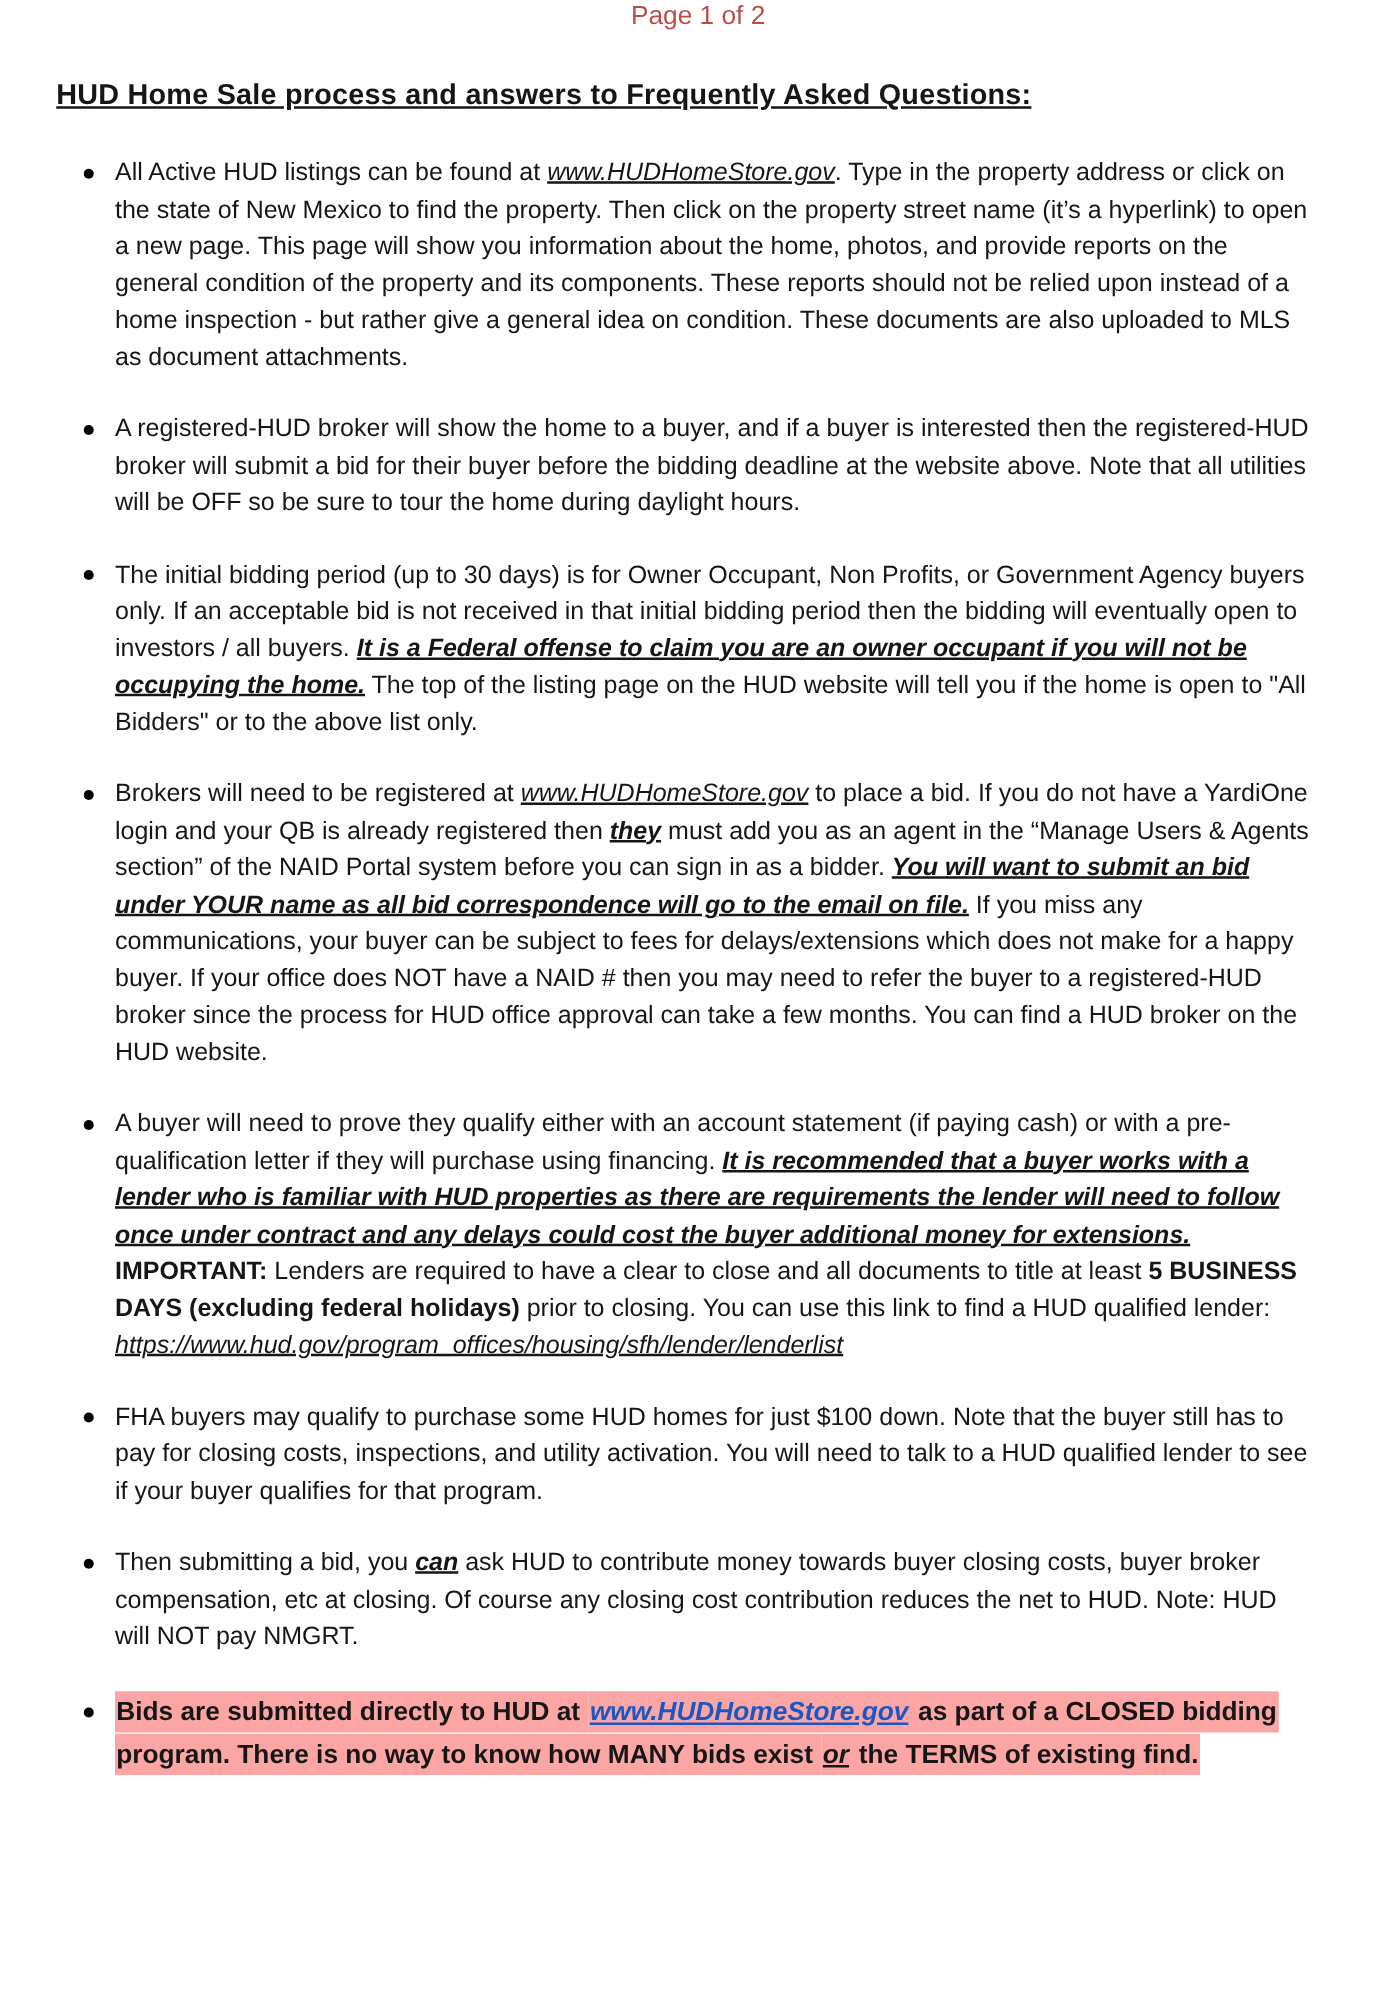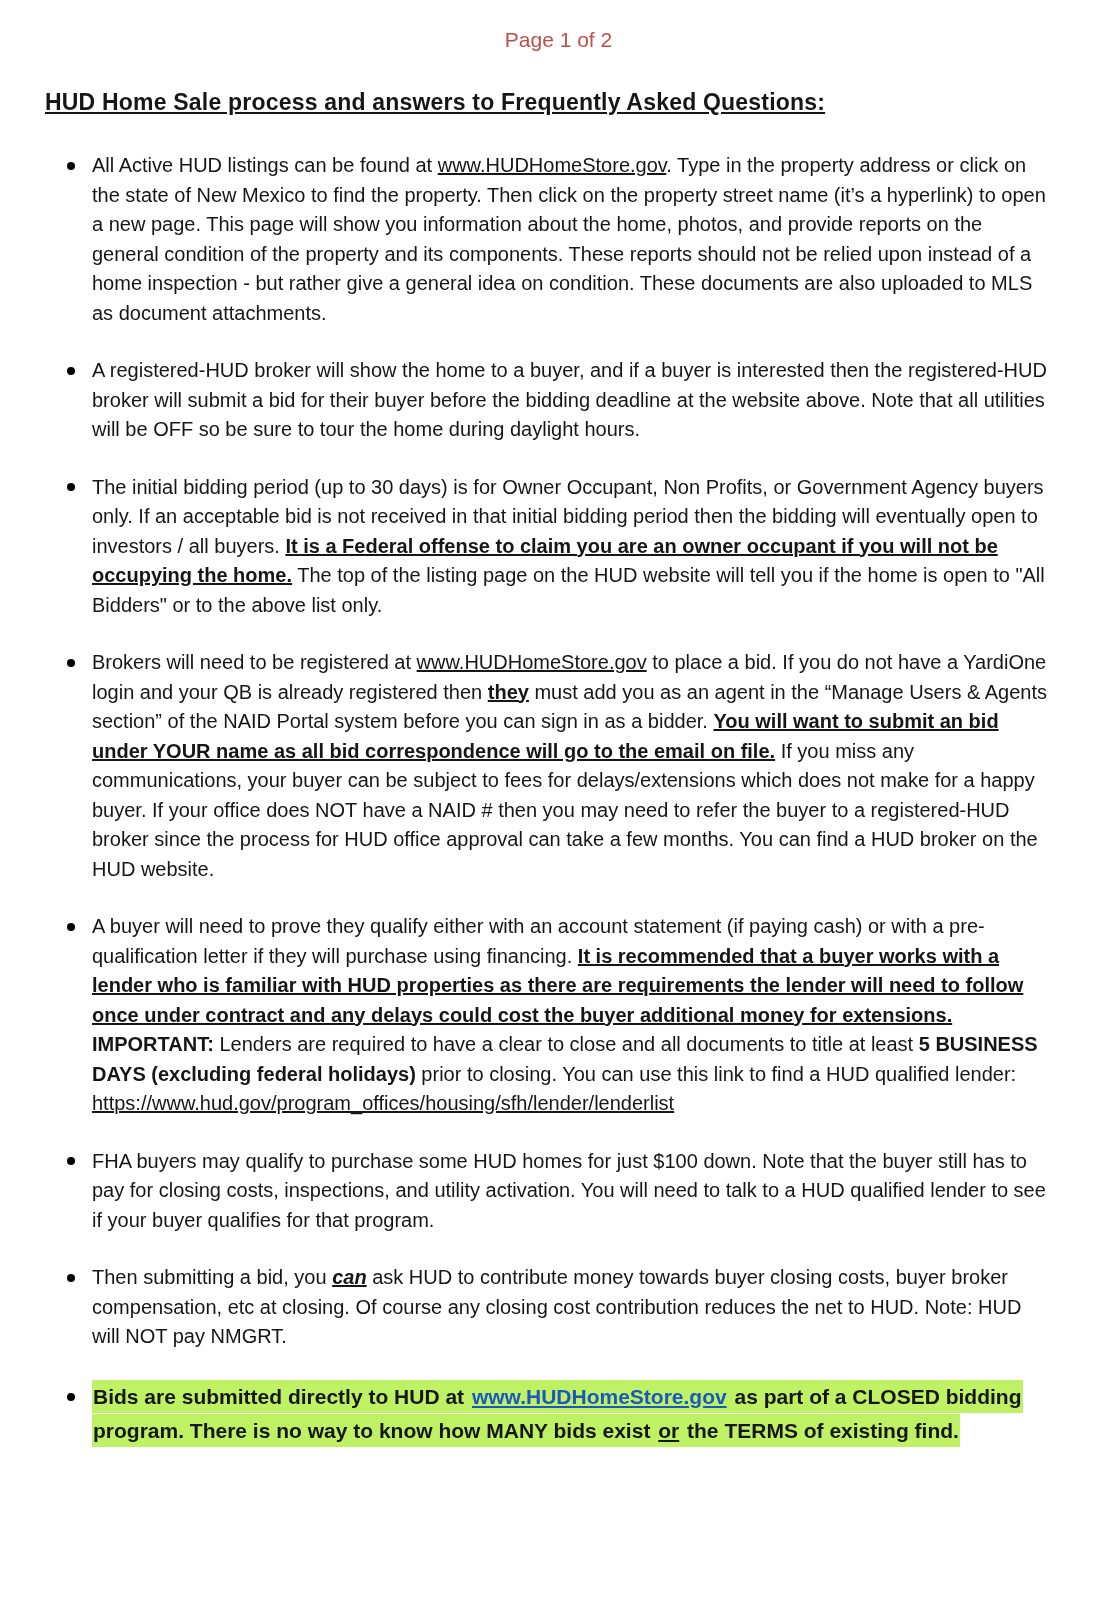--- a/index.html
+++ b/index.html
@@ -8,21 +8,20 @@
     background: #ffffff;
   }
   body {
     width: 1117px;
     min-height: 1600px;
     font-family: "Liberation Sans", sans-serif;
     color: #161616;
     position: relative;
   }
   .page-indicator {
-    padding-top: 27px;
     text-align: center;
     font-size: 21px;
     line-height: 26px;
   }
   .doc-title {
     margin: 34px 48px 0 45px;
     font-size: 23px;
     line-height: 30px;
     font-weight: 700;
     text-decoration: underline;
@@ -48,30 +47,30 @@
     background: #000;
   }
   .bullet-item.big {
     font-size: 21px;
     line-height: 34.5px;
   }
   .bullet-item.big .dot {
     top: 13px;
   }
   .s-b { font-weight: 700; }
-  .s-u { text-decoration: underline; }
+  .s-u { text-decoration: underline; font-style: italic; }
   .s-i { font-style: italic; }
   .s-hl {
     padding: 5px 1px;
     -webkit-box-decoration-break: clone;
     box-decoration-break: clone;
   }
   .s-link { cursor: pointer; }
 </style>
-<style>.s-hl{background:#bef264;}.s-blue{color:#1a57c2;}</style></head>
+<style>.s-hl{background:#fca5a5;}.s-blue{color:#1a57c2;}</style></head>
 <body>
 
 <div class="doc-page">
   <div class="page-indicator" style="color: rgb(191, 77, 71);">Page 1 of 2</div>
 
   <h1 class="doc-title">HUD Home Sale process and answers to Frequently Asked Questions:</h1>
 
   <div class="faq-list" id="faq-list">
       <div class="bullet-item">
         <span class="dot"></span>

